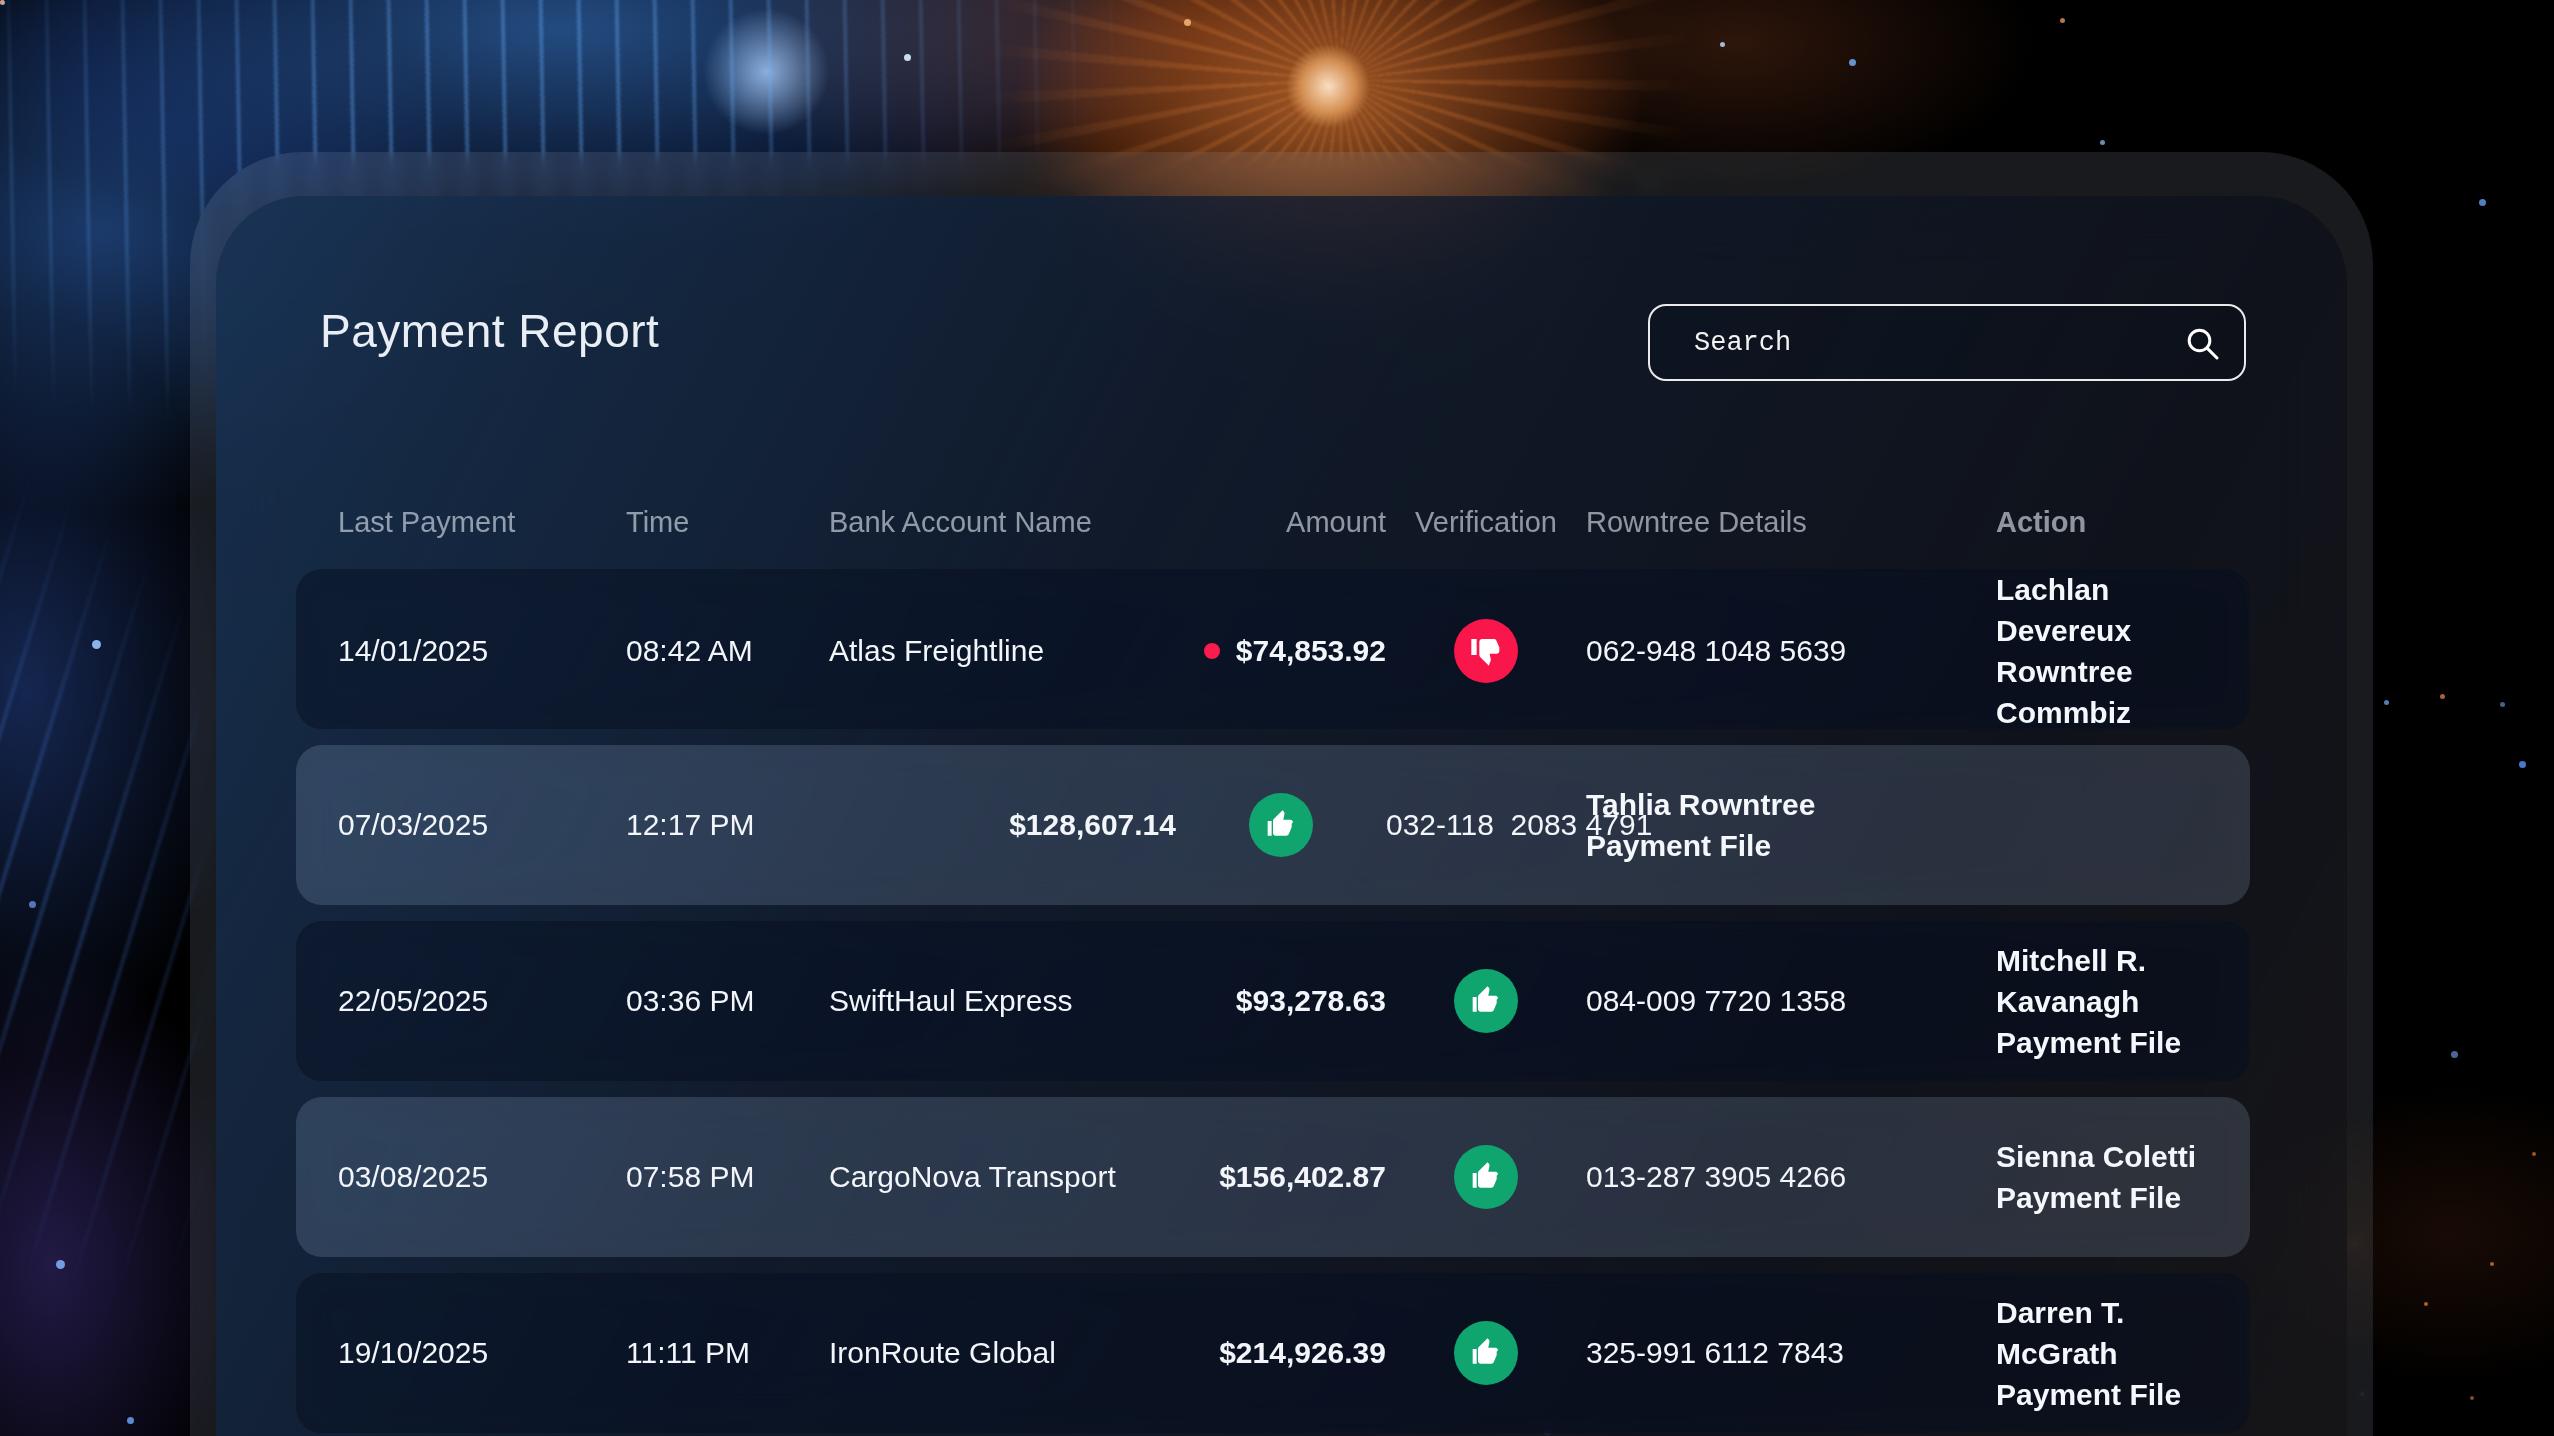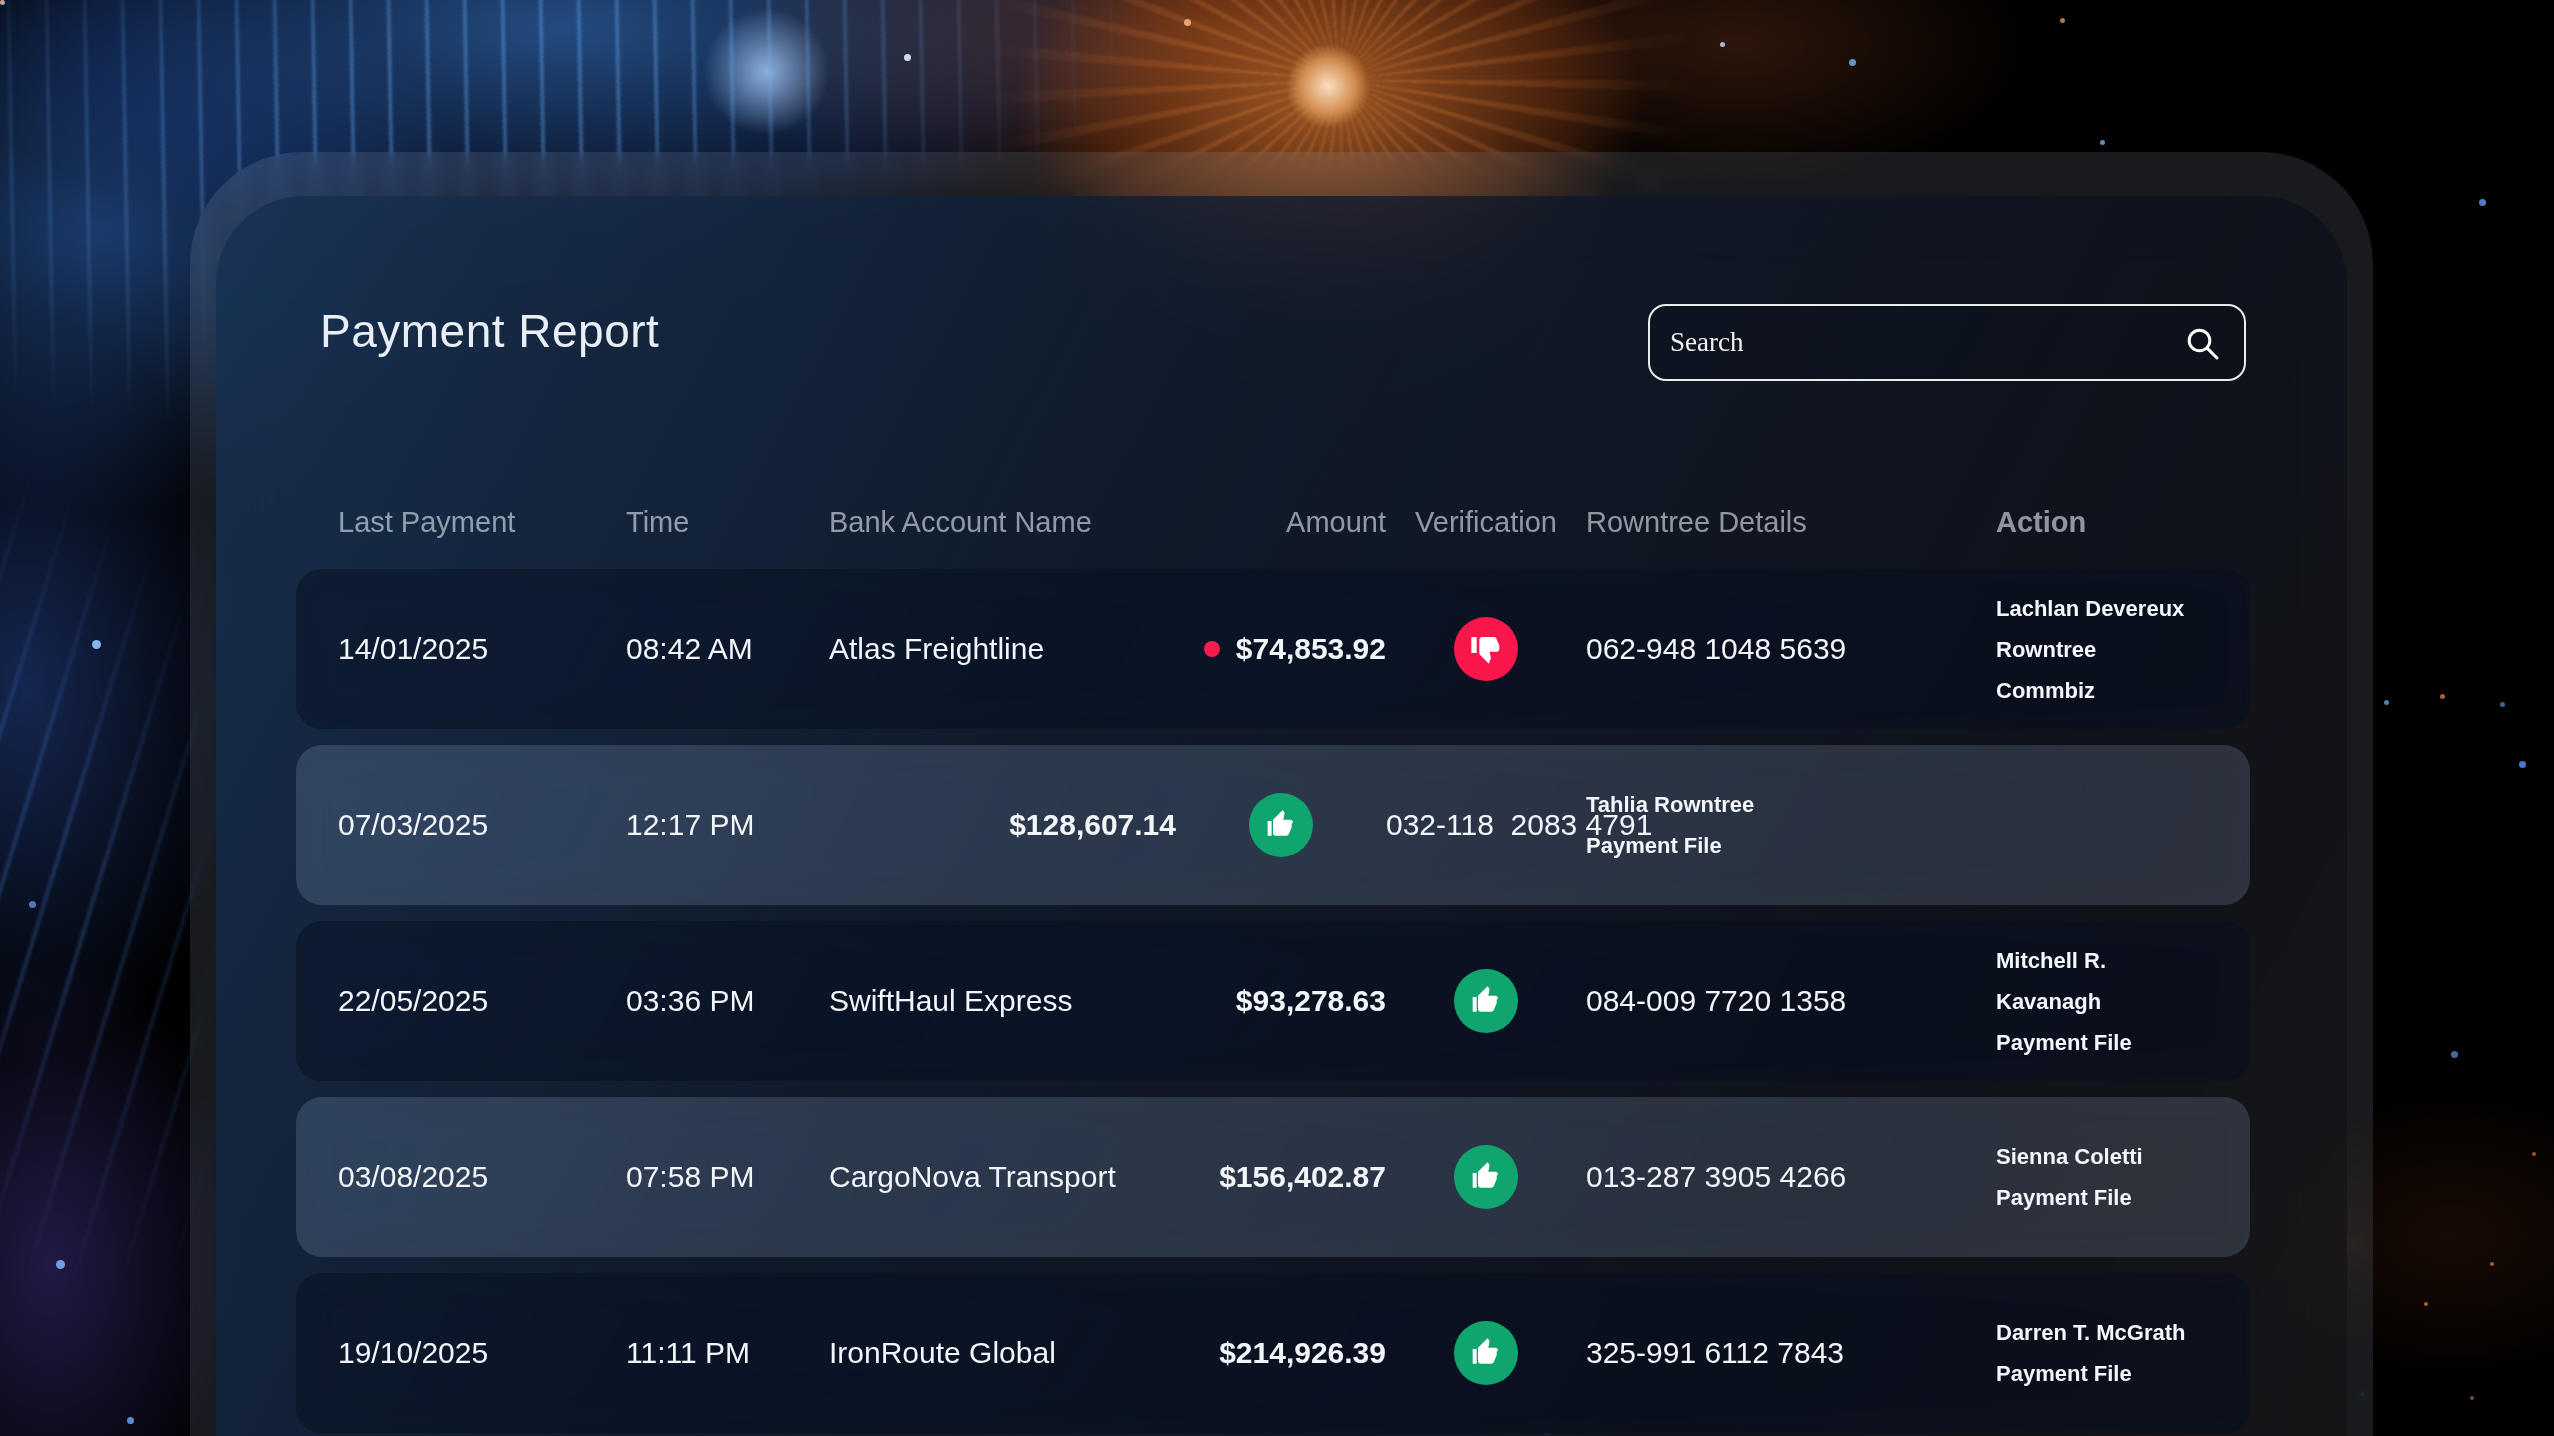--- a/index.html
+++ b/index.html
@@ -67,22 +67,22 @@
     background:linear-gradient(118deg, rgba(23,50,84,0.88) 0%, rgba(14,26,47,0.74) 38%, rgba(9,13,26,0.55) 72%, rgba(22,16,16,0.45) 100%);
     backdrop-filter:blur(34px); -webkit-backdrop-filter:blur(34px); }
 
   
   .panel-top { display:flex; justify-content:space-between;
     margin:108px 101px 0 104px; }
   .page-title { color:#e9eef5; font-size:46px; font-weight:400; letter-spacing:0.5px; }
   .search-box { position:relative; width:598px; height:77px; }
   .search-box input { width:100%; height:100%; background:rgba(8,12,22,0.18);
     border:2px solid rgba(255,255,255,0.92); border-radius:18px; outline:none;
-    color:#f2f5fa; font-size:27px; padding:0 80px 0 20px;
-    font-family:Liberation Serif, serif; }
+    color:#f2f5fa; font-size:27px; padding:0 80px 0 44px;
+    font-family:Liberation Mono, monospace; }
   .search-box input::placeholder { color:rgba(255,255,255,0.95); opacity:1; }
   .search-ico { position:absolute; right:24px; top:50%; transform:translateY(-50%);
     width:40px; height:40px; cursor:pointer; }
 
   
   .table { margin:118px 97px 0 80px; }
   .grid { display:grid; grid-template-columns:330px 203px 347px 210px 200px 410px 1fr; align-items:center; }
   .thead { height:46px; margin-bottom:24px; color:rgba(222,230,241,0.62); font-size:29px; }
   .tbody { display:flex; flex-direction:column; gap:16px; }
   .row { height:160px; border-radius:26px;
@@ -94,21 +94,21 @@
   .c5 { display:flex; justify-content:center; }
   .c6 { white-space:pre; }
   .c7 { padding-right:50px;font-weight:bold; }
   .cell { color:#f2f5f9; font-size:30px; }
   .amount { font-weight:700; }
   .dot { width:16px; height:16px; border-radius:50%; flex:0 0 auto; }
   .badge { width:64px; height:64px; border-radius:50%; display:flex; align-items:center;
     justify-content:center; cursor:pointer; }
   .badge svg { width:32px; height:32px; fill:#fff; }
   .flip { transform:scaleX(-1); }
-  .action-line { line-height:41px; color:#f4f7fb; font-size:22px; }
+  .action-line { line-height:41px; color:#f4f7fb; font-size:30px; }
 </style>
 </head>
 <body>
 
 <div class="stage">
   <div class="bg-glow"></div>
   <div class="streaks-a"></div>
   <div class="streaks-b"></div>
   <div class="burst"></div>
   <div class="dots"></div>

